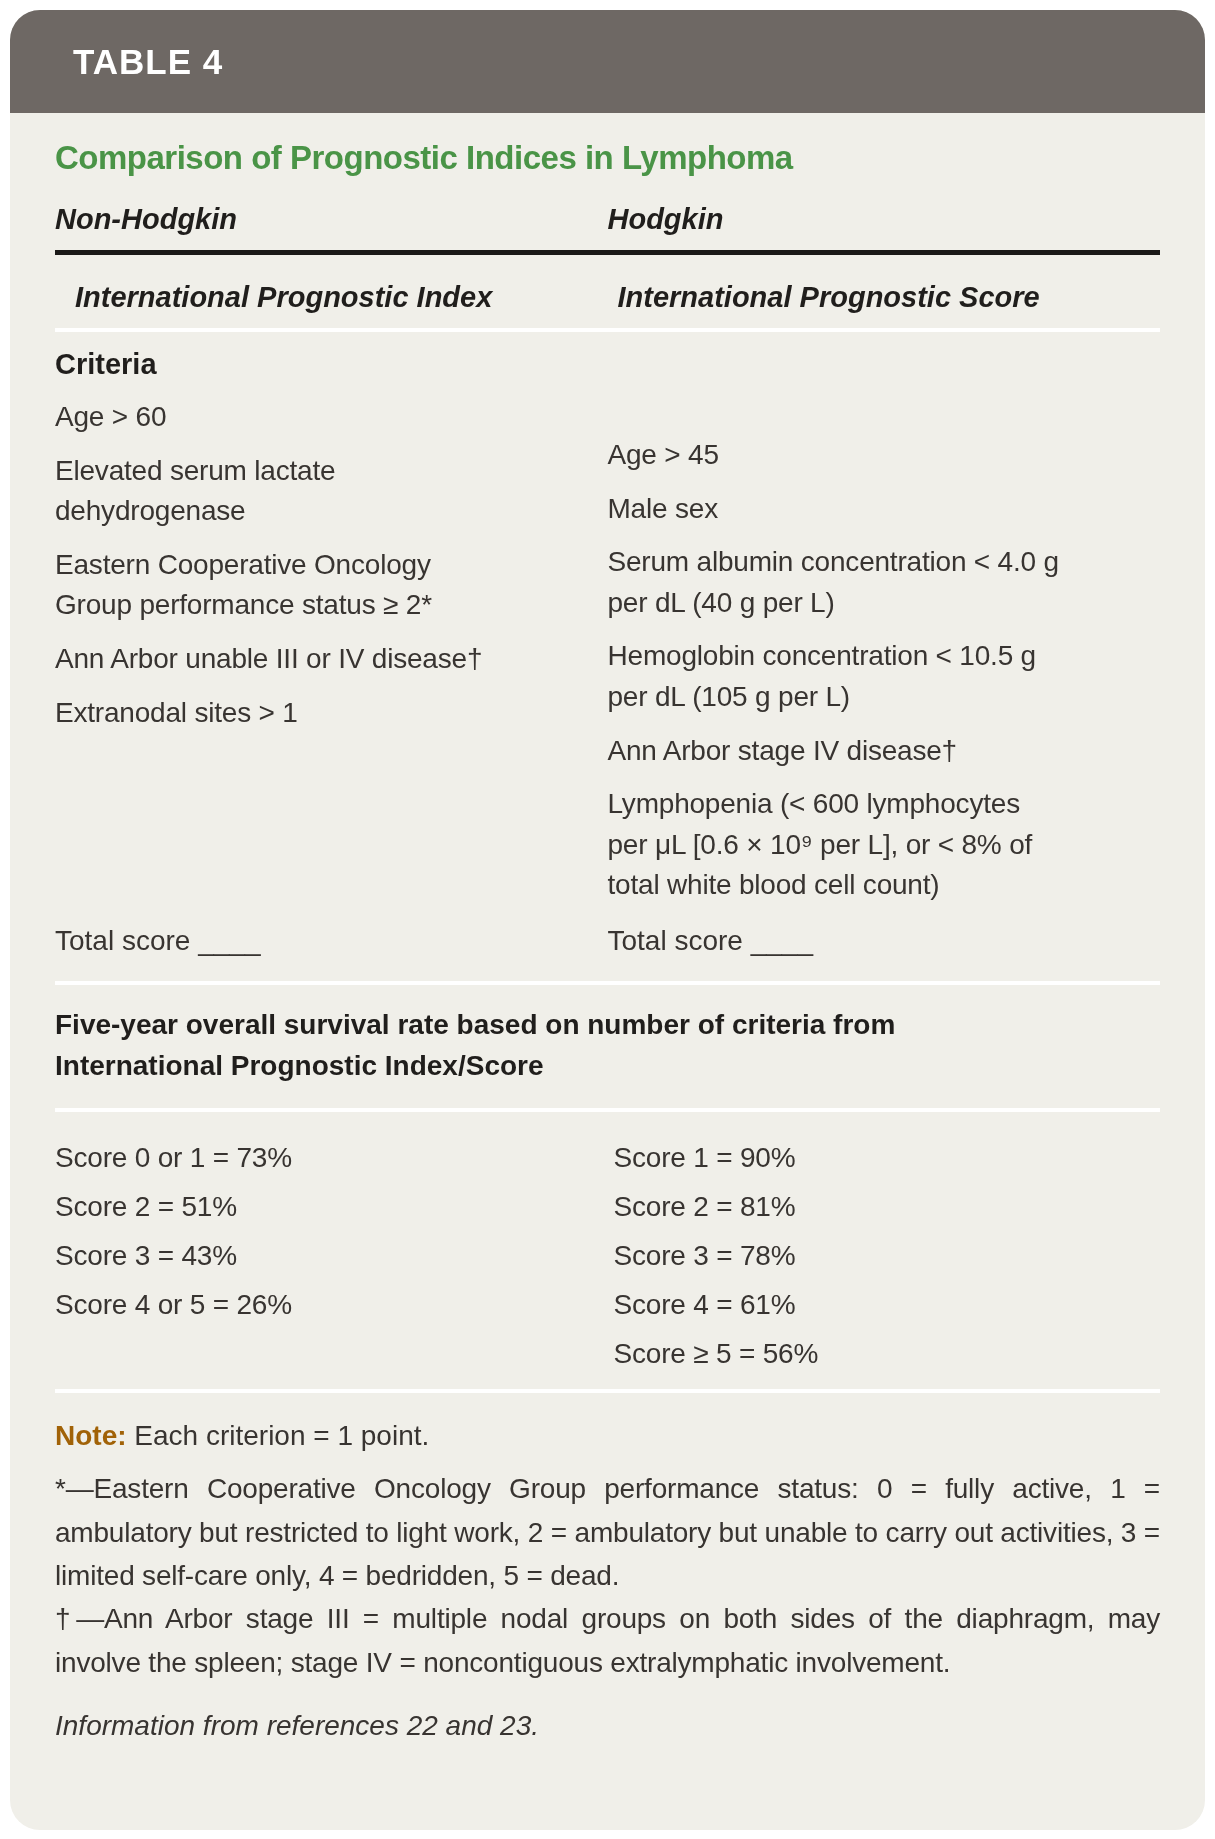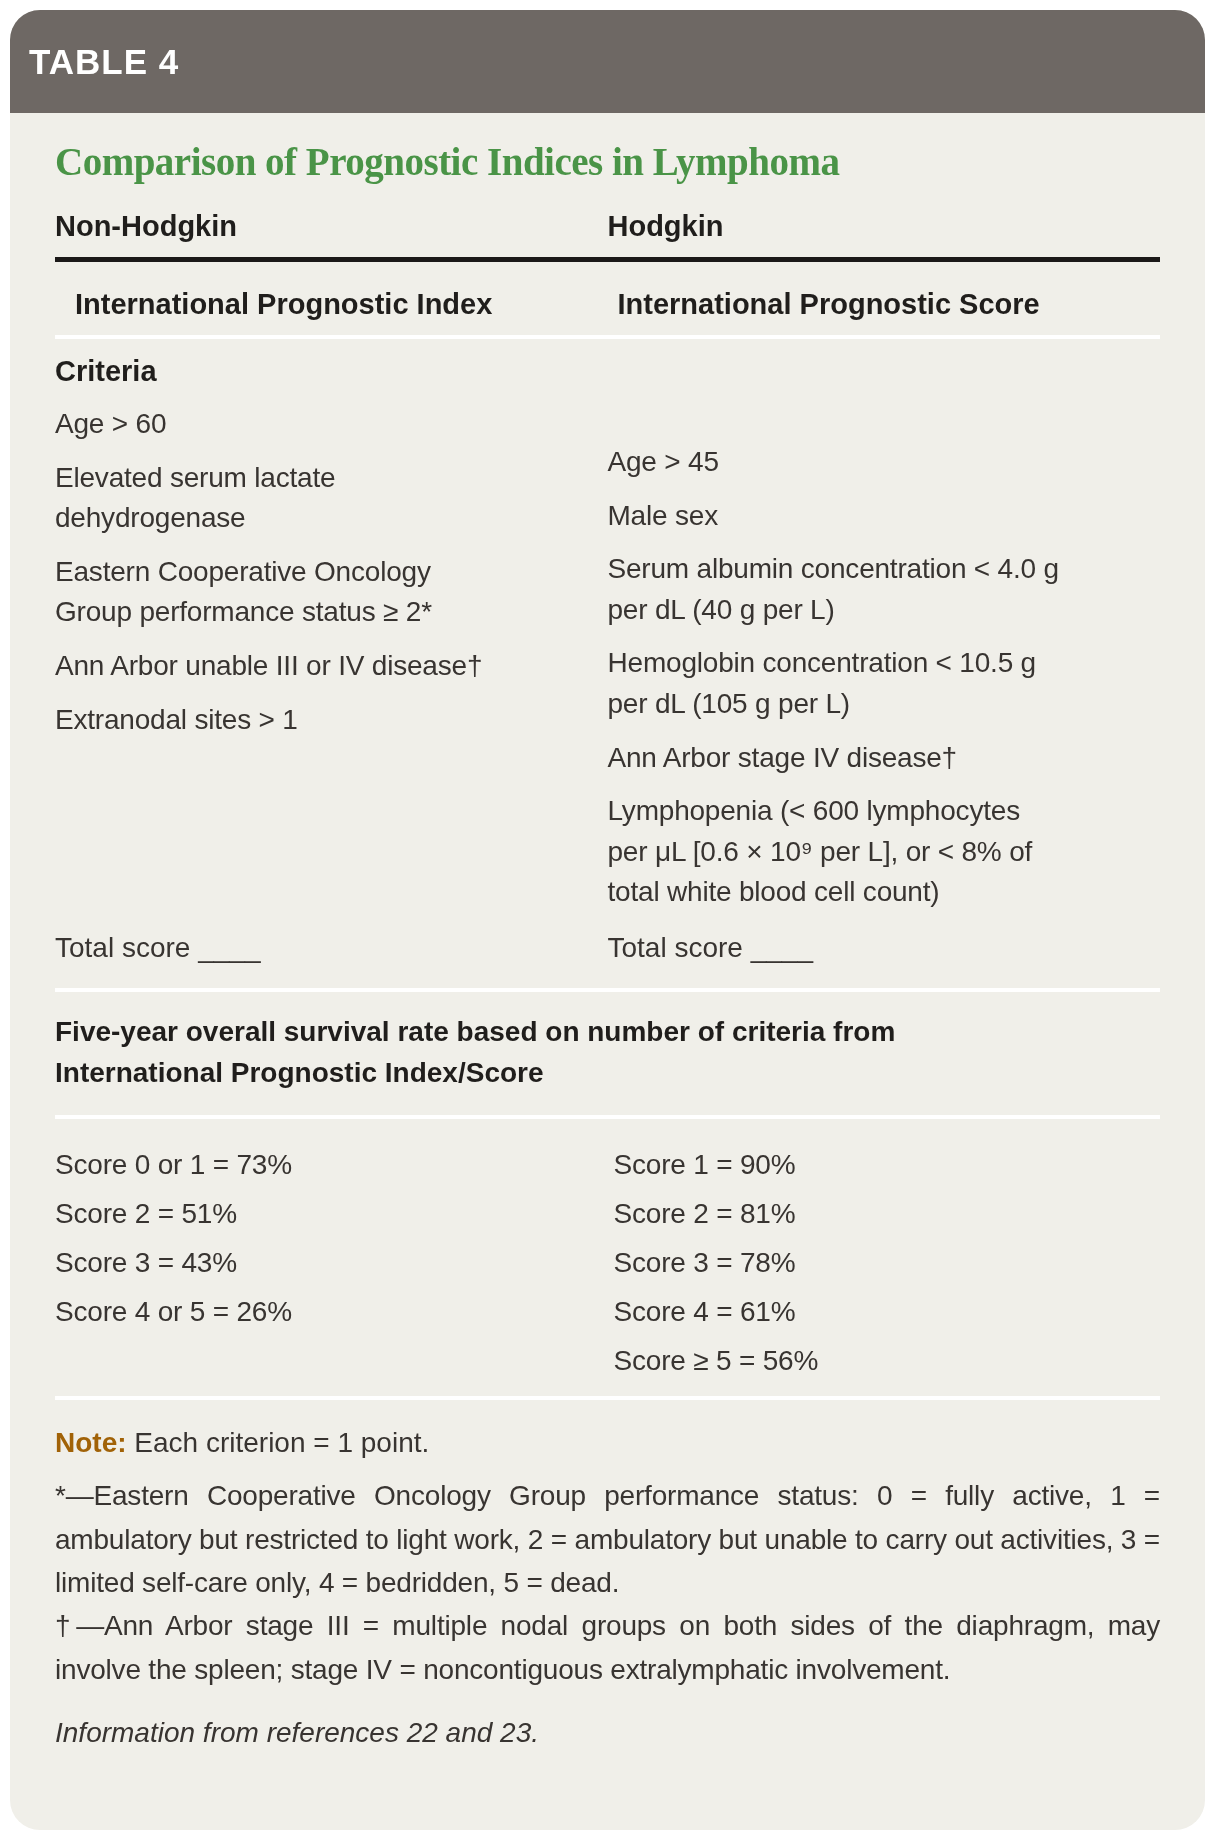--- a/index.html
+++ b/index.html
@@ -1,24 +1,24 @@
 <!DOCTYPE html>
 <html><head>
 <meta charset="utf-8">
 <style>
   html,body{margin:0;padding:0;background:#ffffff;}
   .stage{position:relative;width:1215px;height:1839px;background:#ffffff;overflow:hidden;
          font-family:"Liberation Sans","DejaVu Sans",sans-serif;}
   .card{position:absolute;left:10px;top:10px;width:1195px;height:1820px;border-radius:30px;
         background:#f0efe9;overflow:hidden;}
-  .card-header{background:#6e6864;height:103px;display:flex;align-items:center;padding:0 19px;}
+  .card-header{background:#6e6864;height:103px;display:flex;align-items:center;padding:0 63px;}
   .table-label{color:#ffffff;font-size:35px;font-weight:700;letter-spacing:1px;}
   .card-body{padding:26px 45px 0 45px;color:#383431;}
-  .title{color:#4a9447;font-size:39px;font-weight:700;letter-spacing:-0.5px;margin:0 0 26px 0;font-family:Liberation Serif, serif;}
-  .two-col{display:grid;grid-template-columns:1fr 1fr;}
+  .title{color:#4a9447;font-size:33px;font-weight:700;letter-spacing:-0.5px;margin:0 0 26px 0;}
+  .two-col{display:grid;grid-template-columns:1fr 1fr;font-style:italic;}
   .col-head{font-size:29px;font-weight:700;color:#201e1c;}
   .col-heads{margin-bottom:12px;}
   .thick-rule{height:5px;background:#1b1918;margin:14px 0 26px 0;border:none;}
   .sub-heads{margin-bottom:14px;margin-left:20px;}
   .white-rule{height:4px;background:#ffffff;border:none;margin:0;}
   .criteria-grid{display:grid;grid-template-columns:1fr 1fr;}
   .cgrid-col{padding-right:20px;}
   .cgrid-col.right-col{padding-top:103px;}
   .criteria-label{font-size:29px;font-weight:700;color:#201e1c;margin:16px 0 16px 0;}
   .citem{font-size:28px;line-height:1.45;letter-spacing:-0.2px;margin-bottom:13px;white-space:pre-line;}

